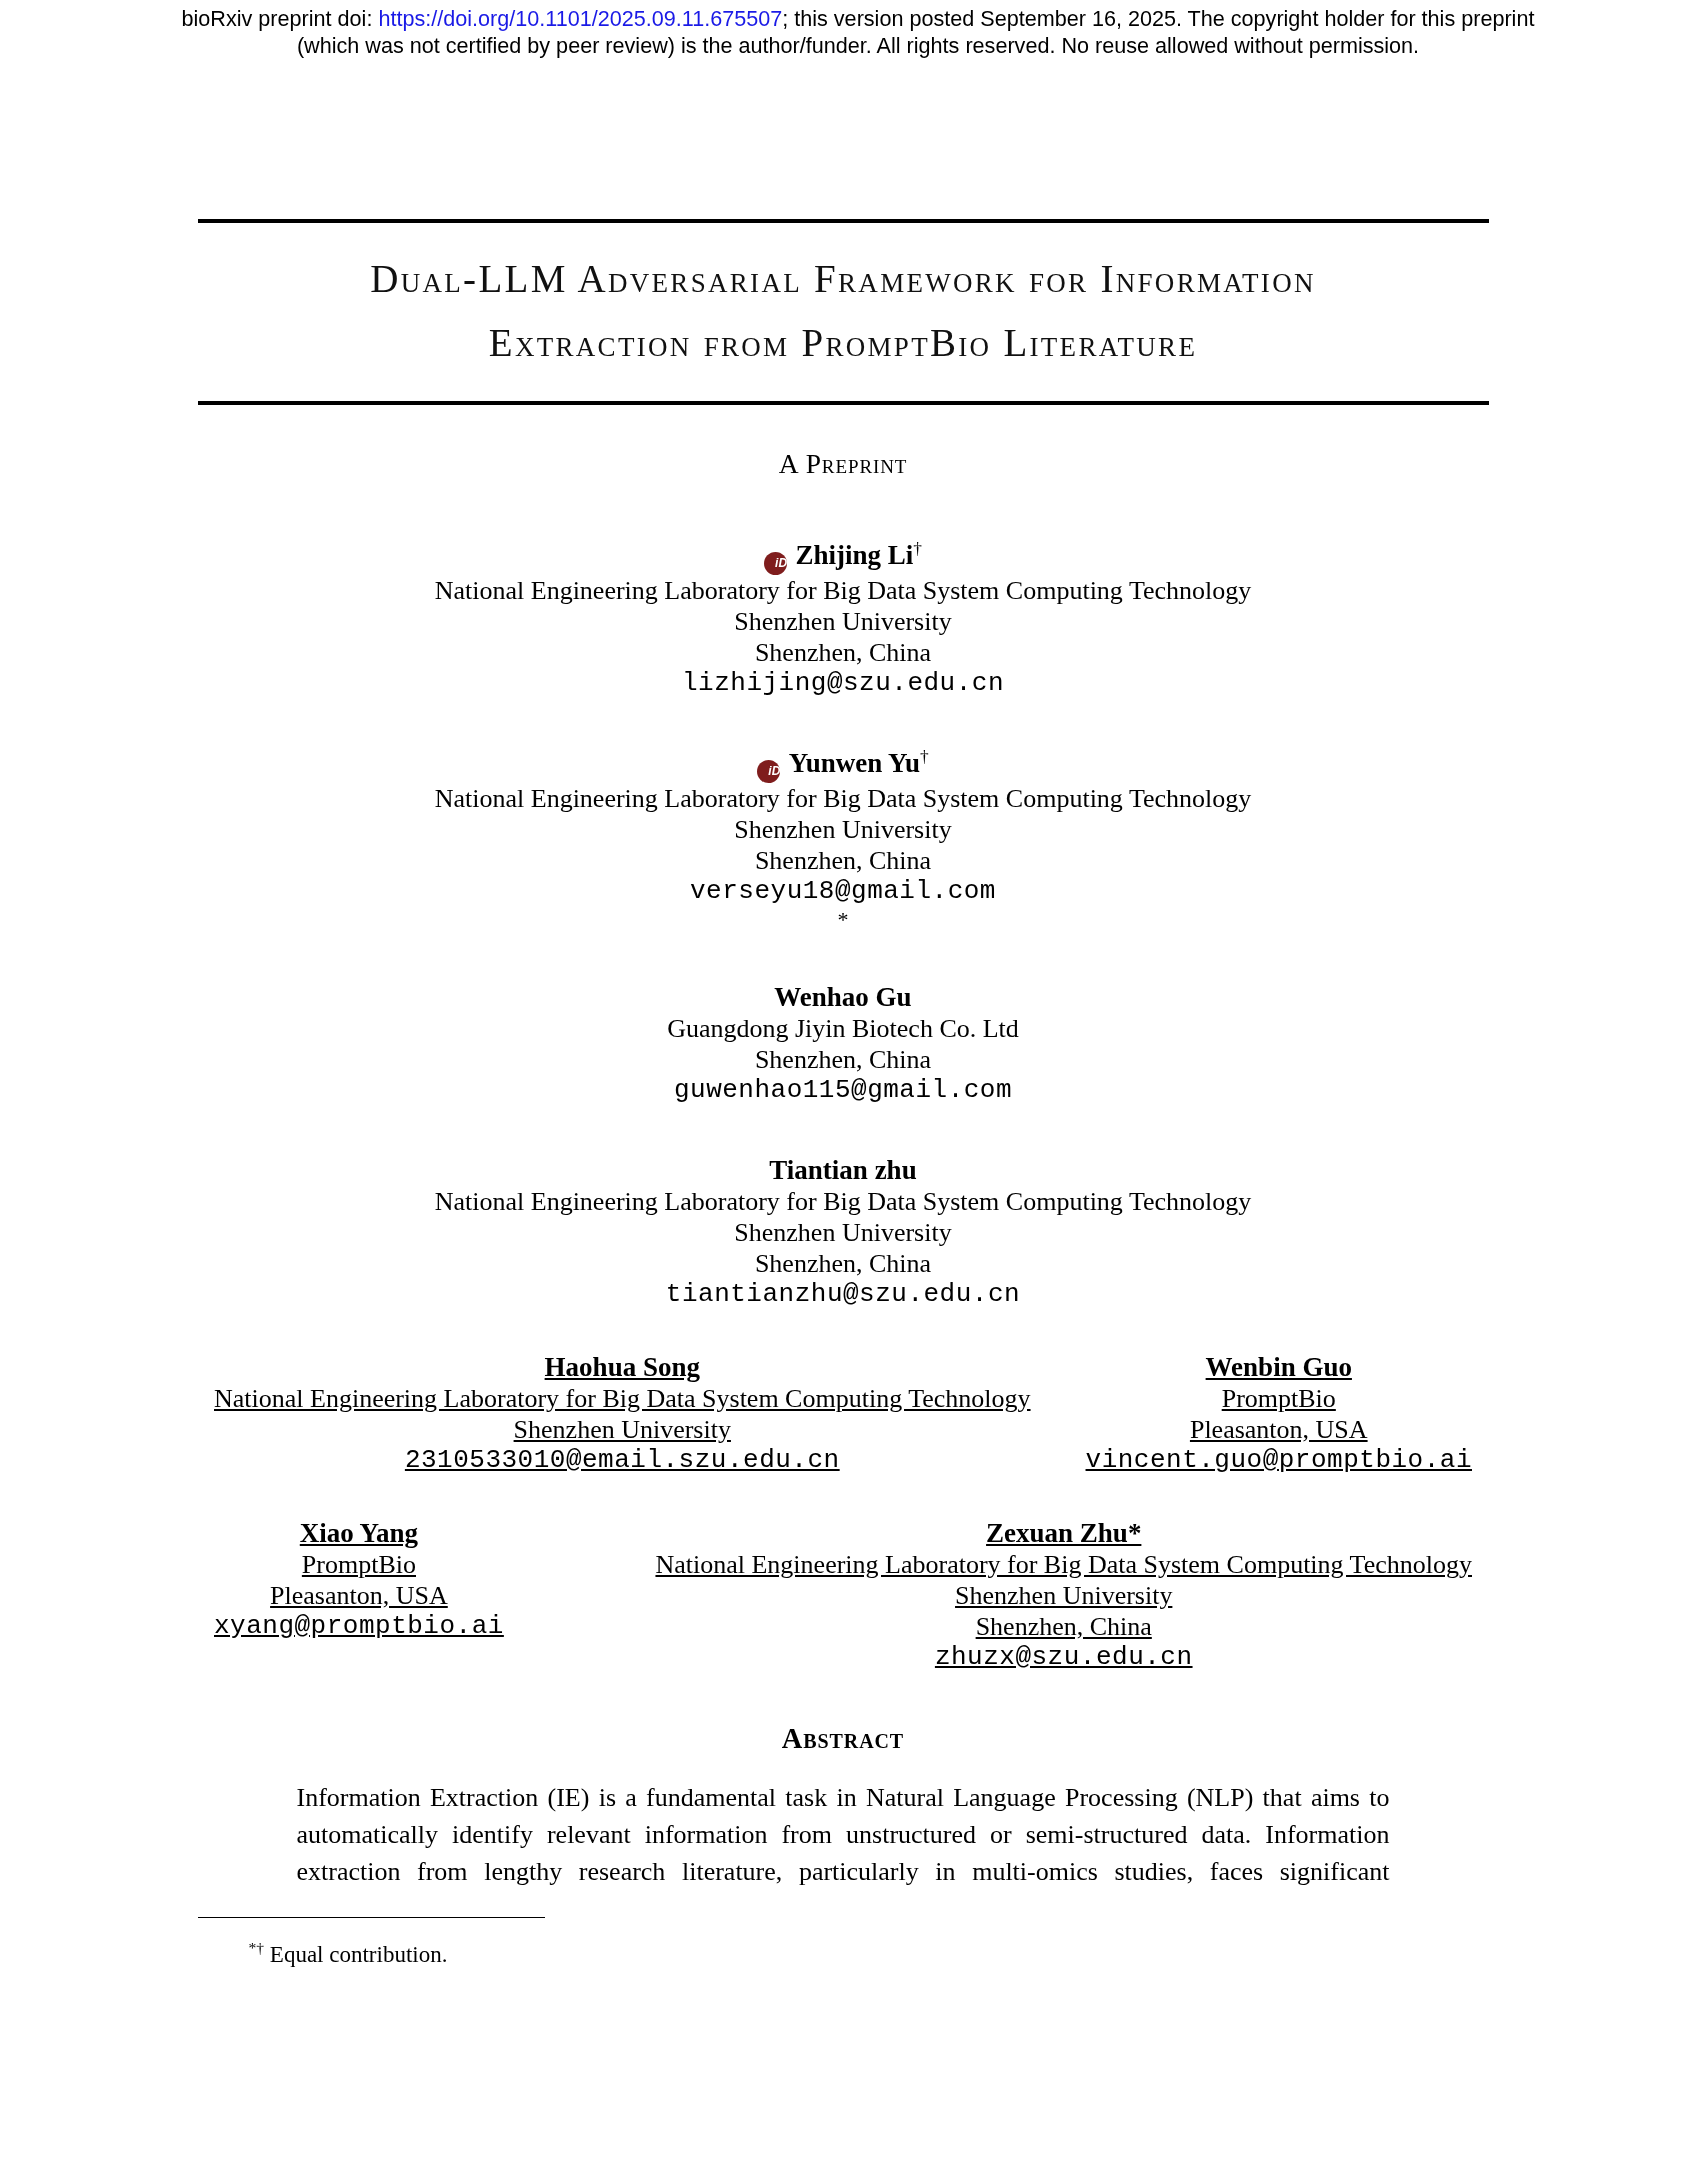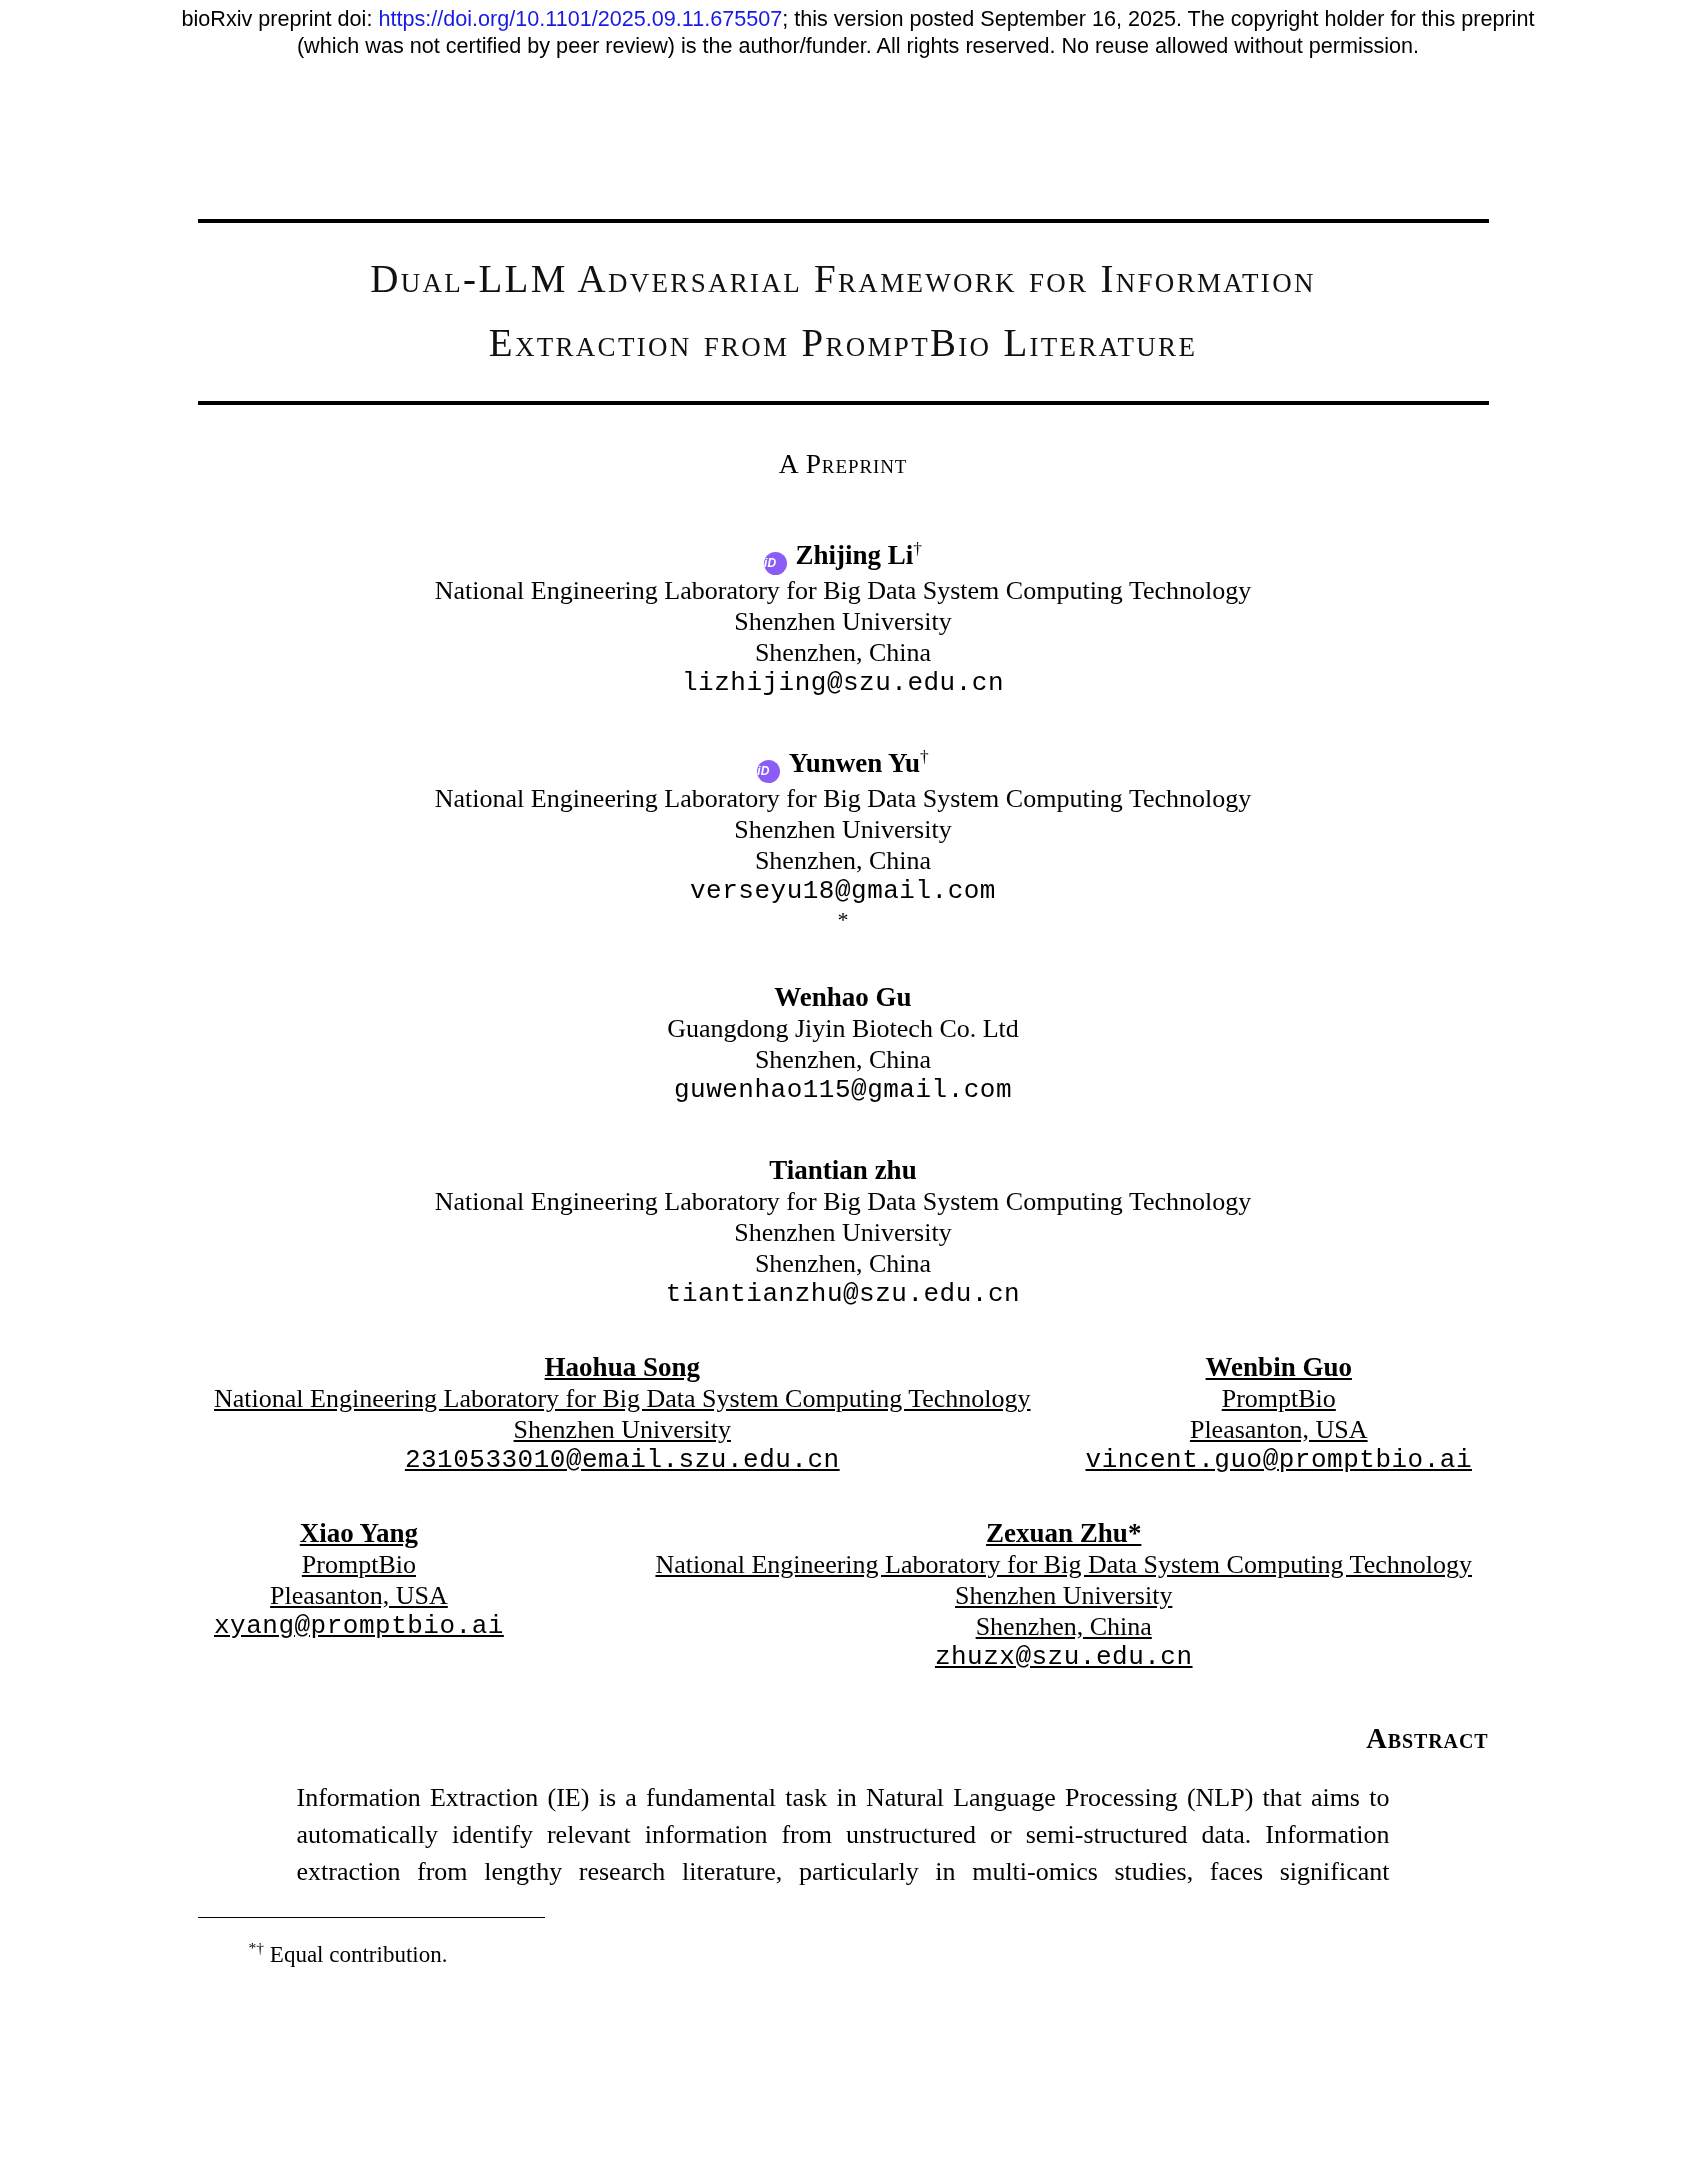--- a/index.html
+++ b/index.html
@@ -47,41 +47,41 @@
   .author-block {
     margin-top:42px;
     text-align:center;
     font-size:26px; line-height:31px;
   }
   .author-block.first { margin-top:53px; }
   .author-name { font-weight:bold; font-size:27px; }
   .author-name sup { font-size:17.4px; font-weight:normal; }
   .orcid {
     display:inline-flex; width:23px; height:23px;
-    background:#8b5cf6; border-radius:50%;
+    background:#7f1d1d; border-radius:50%;
     color:#fff; font-family:"Liberation Sans", sans-serif;
     font-size:12px; font-weight:bold; font-style:italic;
-    align-items:center; justify-content:flex-start;
+    align-items:center; justify-content:flex-end;
     vertical-align:-2.8px; margin-right:8.3px;
   }
   .email {
     font-family:"Liberation Mono","DejaVu Sans Mono",monospace;
     font-size:26px; letter-spacing:0.5px;
   }
   .footmark { font-size:22px; line-height:26px; }
   
   .author-row {
     display:flex; justify-content:space-between;
     margin-top:42px; padding:0 16.5px;
   }
   .author-row .author-block { margin-top:0;text-decoration:underline; }
   
   .pub-date { margin-top:73px; text-align:center; font-size:27px; }
   .abstract-heading {
-    margin-top:50px; text-align:right;
+    margin-top:50px; text-align:center;
     font-variant:small-caps; font-weight:bold;
     font-size:28.5px; letter-spacing:0.9px;
   }
   .abstract-body { width:1093px; margin:24px auto 0 auto; }
   .abstract-line {
     font-size:26px; line-height:37px;
     text-align:justify; text-align-last:justify;
   }
   
   .footnote-rule {

